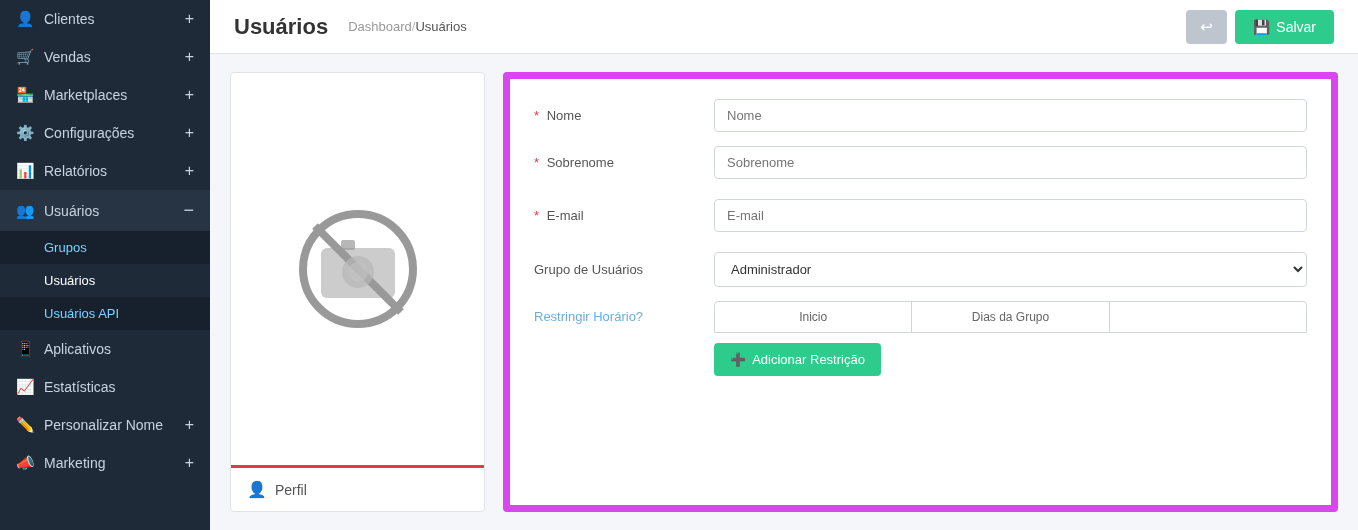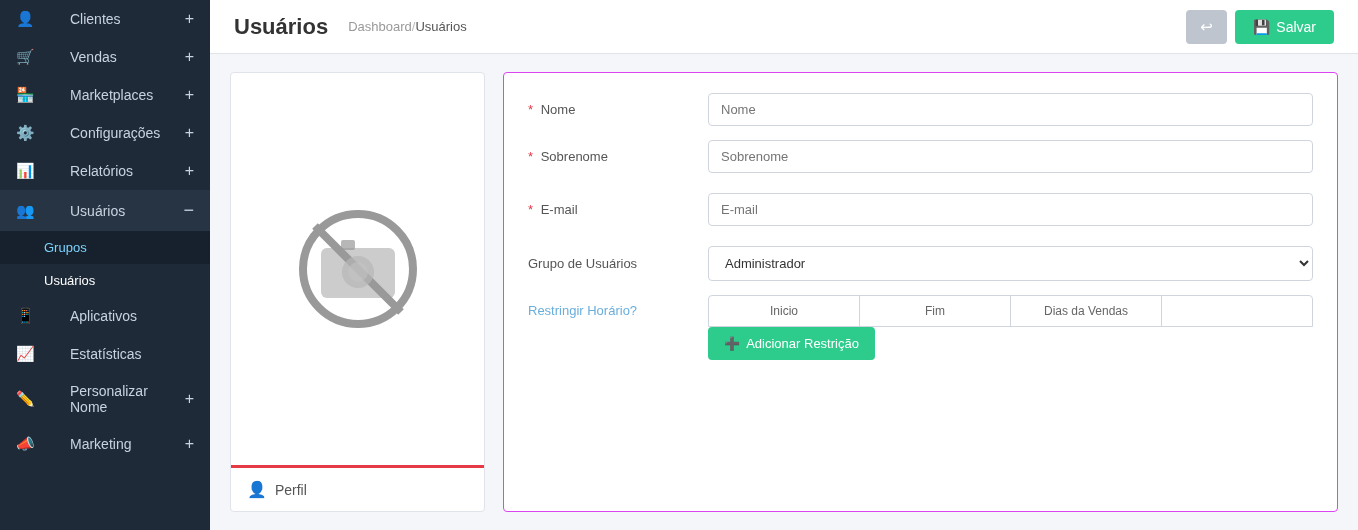--- a/index.html
+++ b/index.html
@@ -21,21 +21,21 @@
       display: flex;
       align-items: center;
       justify-content: space-between;
       padding: 10px 16px;
       cursor: pointer;
       user-select: none;
     }
     .sidebar-item.active { background: #273444; }
     .sidebar-item-left { display: flex; align-items: center; gap: 10px; }
     .sidebar-item-icon { font-size: 15px; width: 18px; text-align: center; }
-    .sidebar-item-label { color: #c8d3e0; margin-left: 26px; }
+    .sidebar-item-label { color: #c8d3e0; }
     .sidebar-plus { color: #c8d3e0; font-size: 16px; }
     .sidebar-minus { color: #c8d3e0; font-size: 18px; }
 
     .sidebar-sub { background: #16212d; }
     .sidebar-sub-item {
       padding: 9px 16px 9px 44px;
       cursor: pointer;
       color: #7dd3fc;
       font-size: 13px;
     }
@@ -137,21 +137,21 @@
       color: #555;
       font-size: 14px;
       cursor: pointer;
     }
     .profile-icon { font-size: 16px; color: #777; }
 
     
     .right-panel {
       flex: 1;
       background: #fff;
-      border: 1px solid #d946ef;
+      border: 7px solid #d946ef;
       border-radius: 4px;
       padding: 20px 24px;
       overflow-y: auto;
     }
     .form-row {
       display: flex;
       align-items: center;
       margin-bottom: 14px;
     }
     .form-label {
@@ -189,21 +189,21 @@
       margin-bottom: 14px;
       gap: 0;
     }
     .restrict-label {
       width: 180px;
       font-size: 13px;
       color: #6aaedc;
       flex-shrink: 0;
       padding-top: 8px;
     }
-    .restrict-right { flex: 1; display: flex; flex-direction: column; }
+    .restrict-right { flex: 1; display: flex; flex-direction: column; gap: 10px; }
     .restrict-table-header {
       display: flex;
       border: 1px solid #d0d5dd;
       border-radius: 4px 4px 0 0;
     }
     .restrict-col {
       flex: 1;
       padding: 8px 10px;
       font-size: 12px;
       color: #666;
@@ -277,20 +277,23 @@
     </div>
     <span class="sidebar-minus">−</span>
   </div>
 
   <div class="sidebar-sub">
     <div class="sidebar-sub-item">
       <span>Grupos</span>
     </div>
     <div class="sidebar-sub-item active">
       <span>Usuários</span>
+    </div>
+    <div class="sidebar-sub-item">
+      <span>Usuários API</span>
     </div>
   </div>
 
   <div class="sidebar-item">
     <div class="sidebar-item-left">
       <span class="sidebar-item-icon">📱</span>
       <span class="sidebar-item-label">Aplicativos</span>
     </div>
   </div>
 
@@ -407,22 +410,21 @@
           <option>Editor</option>
           <option>Visualizador</option>
         </select>
       </div>
 
       <div class="form-row-restrict">
         <label class="restrict-label">Restringir Horário?</label>
         <div class="restrict-right">
           <div class="restrict-table-header">
             <div class="restrict-col">Inicio</div>
-            <div class="restrict-col">Fim</div>
-            <div class="restrict-col">Dias da Vendas</div>
+            <div class="restrict-col">Dias da Grupo</div>
             <div class="restrict-col restrict-col-sm"></div>
           </div>
           <button class="btn-add-restrict">
             <span>➕</span>
             <span>Adicionar Restrição</span>
           </button>
         </div>
       </div>
 
     </div>

